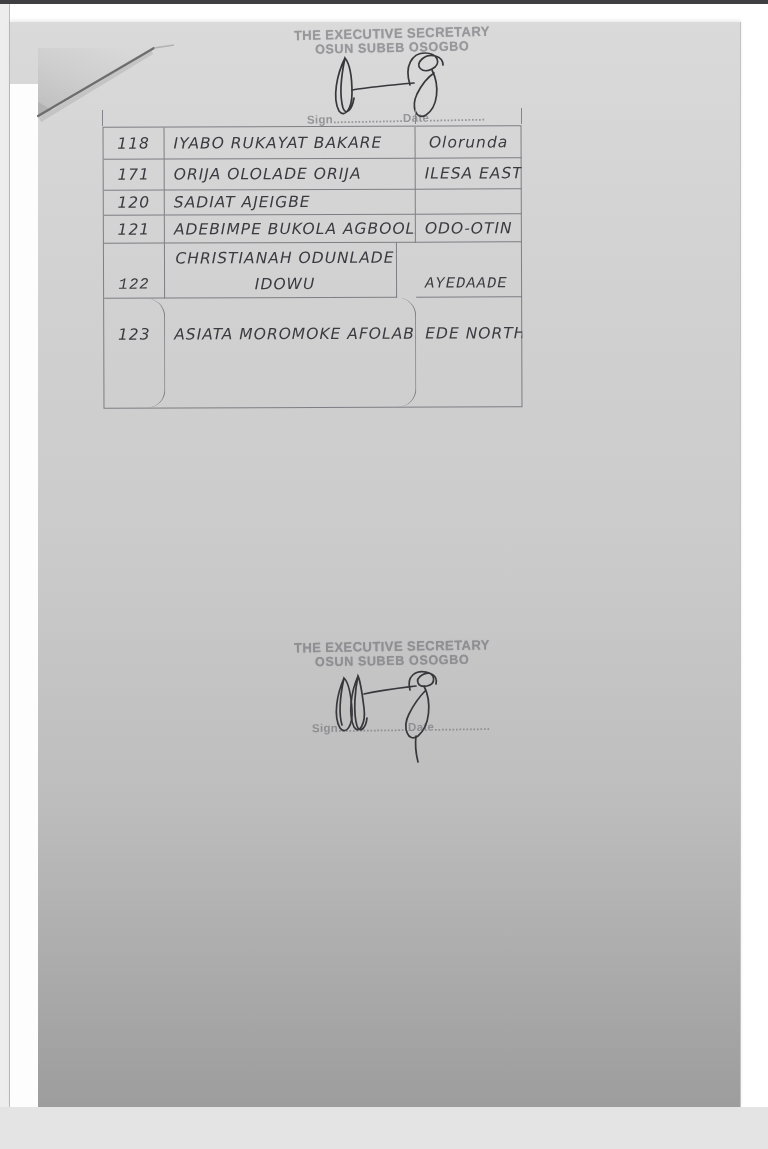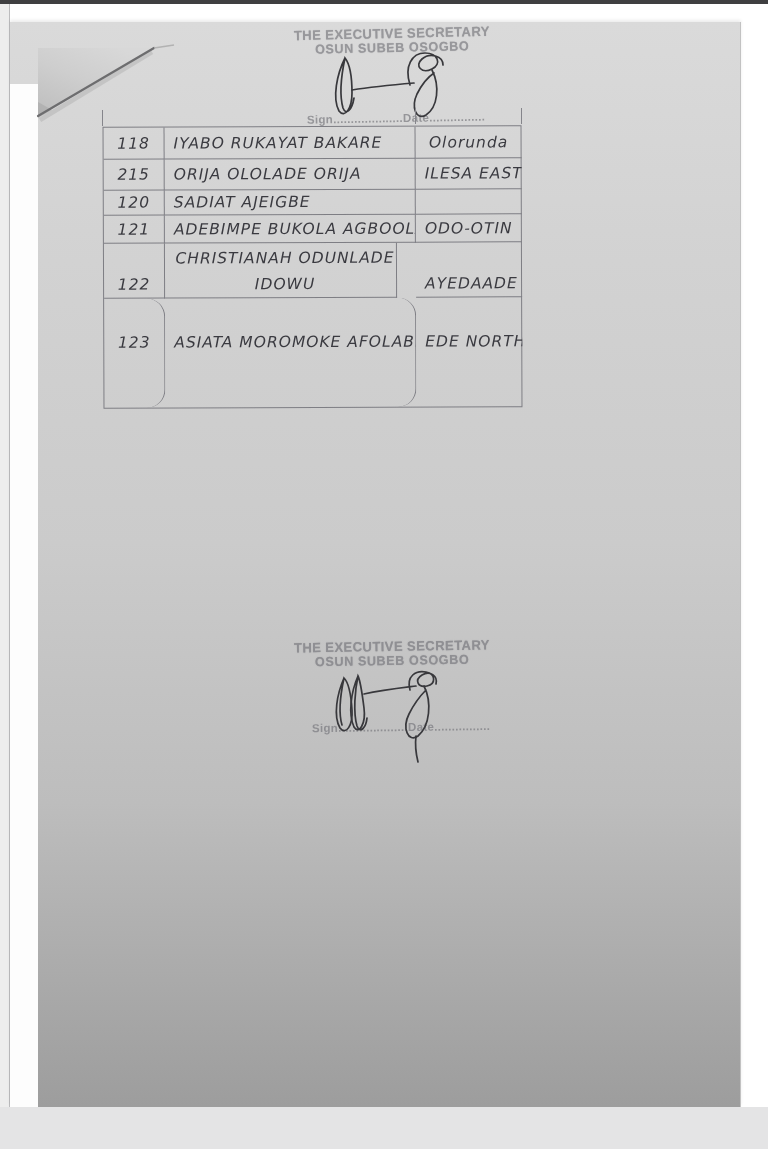--- a/index.html
+++ b/index.html
@@ -40,26 +40,26 @@
             display:grid; grid-template-columns:61px 251px 106px;
             grid-template-rows:32px 31px 25px 28px 55px 109px;
             border:1px solid #7e7e84; transform:rotate(-0.2deg);
             font-family:"DejaVu Sans", sans-serif; font-style:italic;
             color:#3a3a40; font-size:15.5px; letter-spacing:1px; }
   .row { display:contents; }
   .cell { border-right:1px solid #7e7e84; border-bottom:1px solid #7e7e84; overflow:hidden; }
   .cell.c3 { border-right:none; }
   .row:last-child .cell { border-bottom:none; }
   .v-center { display:flex; align-items:center; }
-  .v-bottom { display:flex; align-items:flex-end; padding-bottom:4px; }
+  .v-bottom { display:flex; align-items:flex-end; padding-bottom:4px;font-family:Liberation Mono, monospace; }
   .h-center { justify-content:center; text-align:center; }
   .name-pad { padding-left:9px; white-space:nowrap;font-style:italic; }
   .lga-pad { padding-left:9px; white-space:nowrap; }
   .wrap-name { white-space:normal; max-width:232px; line-height:26px; padding-top:2px;text-align:center; }
-  .tall-top { display:flex; align-items:flex-start; padding-top:35px;border-radius:18px; }
+  .tall-top { display:flex; align-items:flex-start; padding-top:27px;border-radius:18px; }
   
   .stub { position:absolute; width:1px; height:16px; background:#85858b; top:88px; }
 </style>
 </head>
 <body>
 
 <div id="canvas">
 
   <div class="top-dark-strip"></div>
   <div class="left-bg"></div>
@@ -100,21 +100,21 @@
     <div class="stub" style="left:405px; top:86px;"></div>
     <div class="stub" style="left:511px; top:86px;"></div>
 
     <div class="roster">
       <div class="row">
         <div class="cell v-center h-center">118</div>
         <div class="cell v-center name-pad">IYABO RUKAYAT BAKARE</div>
         <div class="cell c3 v-center h-center">Olorunda</div>
       </div>
       <div class="row">
-        <div class="cell v-center h-center">215</div>
+        <div class="cell v-center h-center">171</div>
         <div class="cell v-center name-pad">ORIJA OLOLADE ORIJA</div>
         <div class="cell c3 v-center lga-pad">ILESA EAST</div>
       </div>
       <div class="row">
         <div class="cell v-center h-center">120</div>
         <div class="cell v-center name-pad">SADIAT AJEIGBE</div>
         <div class="cell c3 v-center lga-pad"></div>
       </div>
       <div class="row">
         <div class="cell v-center h-center">121</div>

